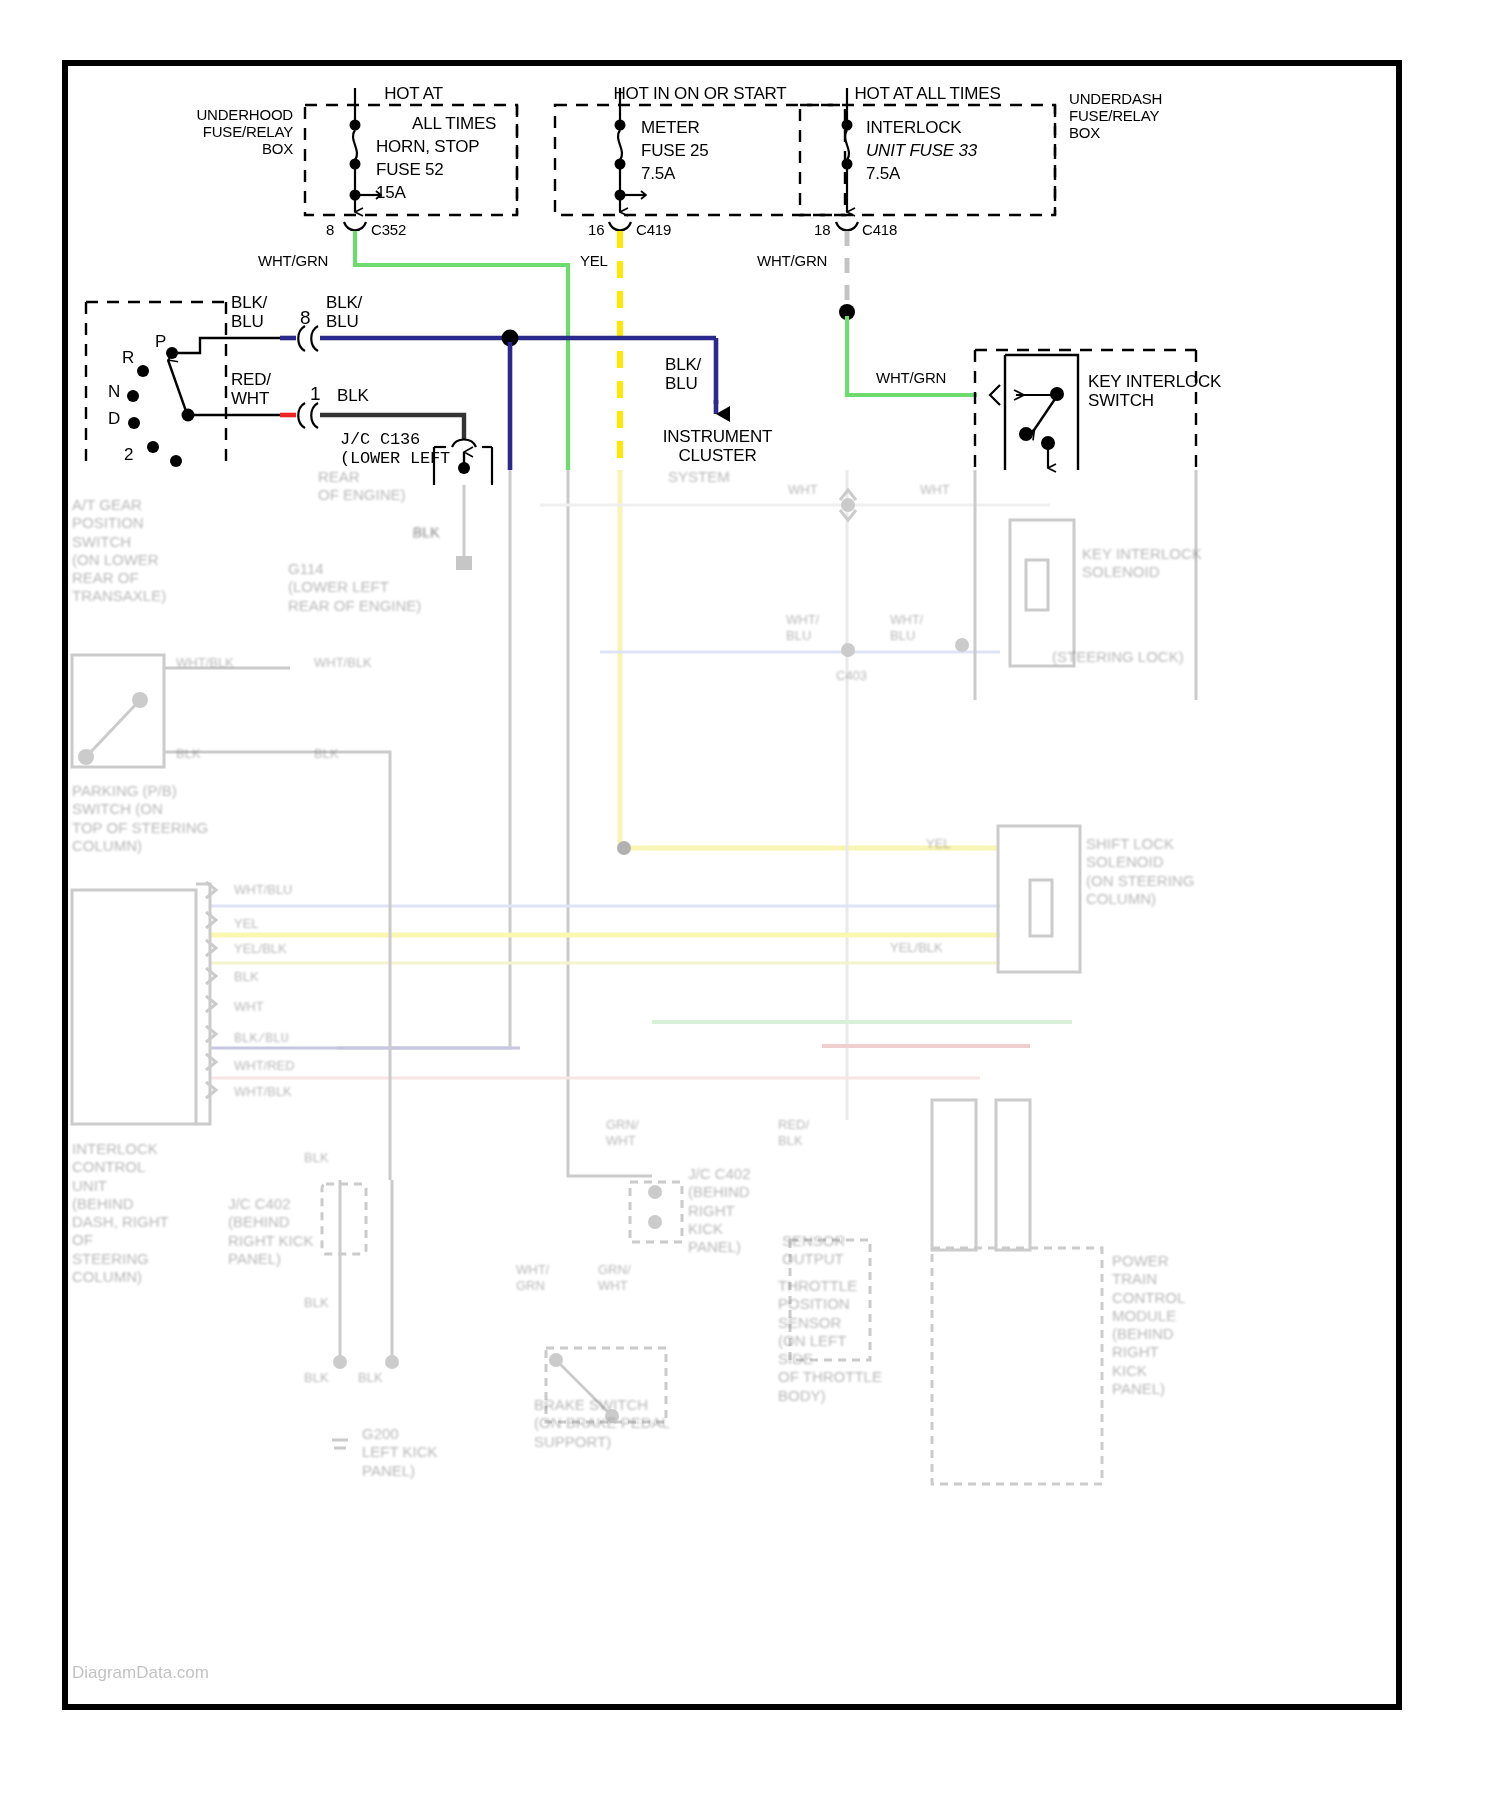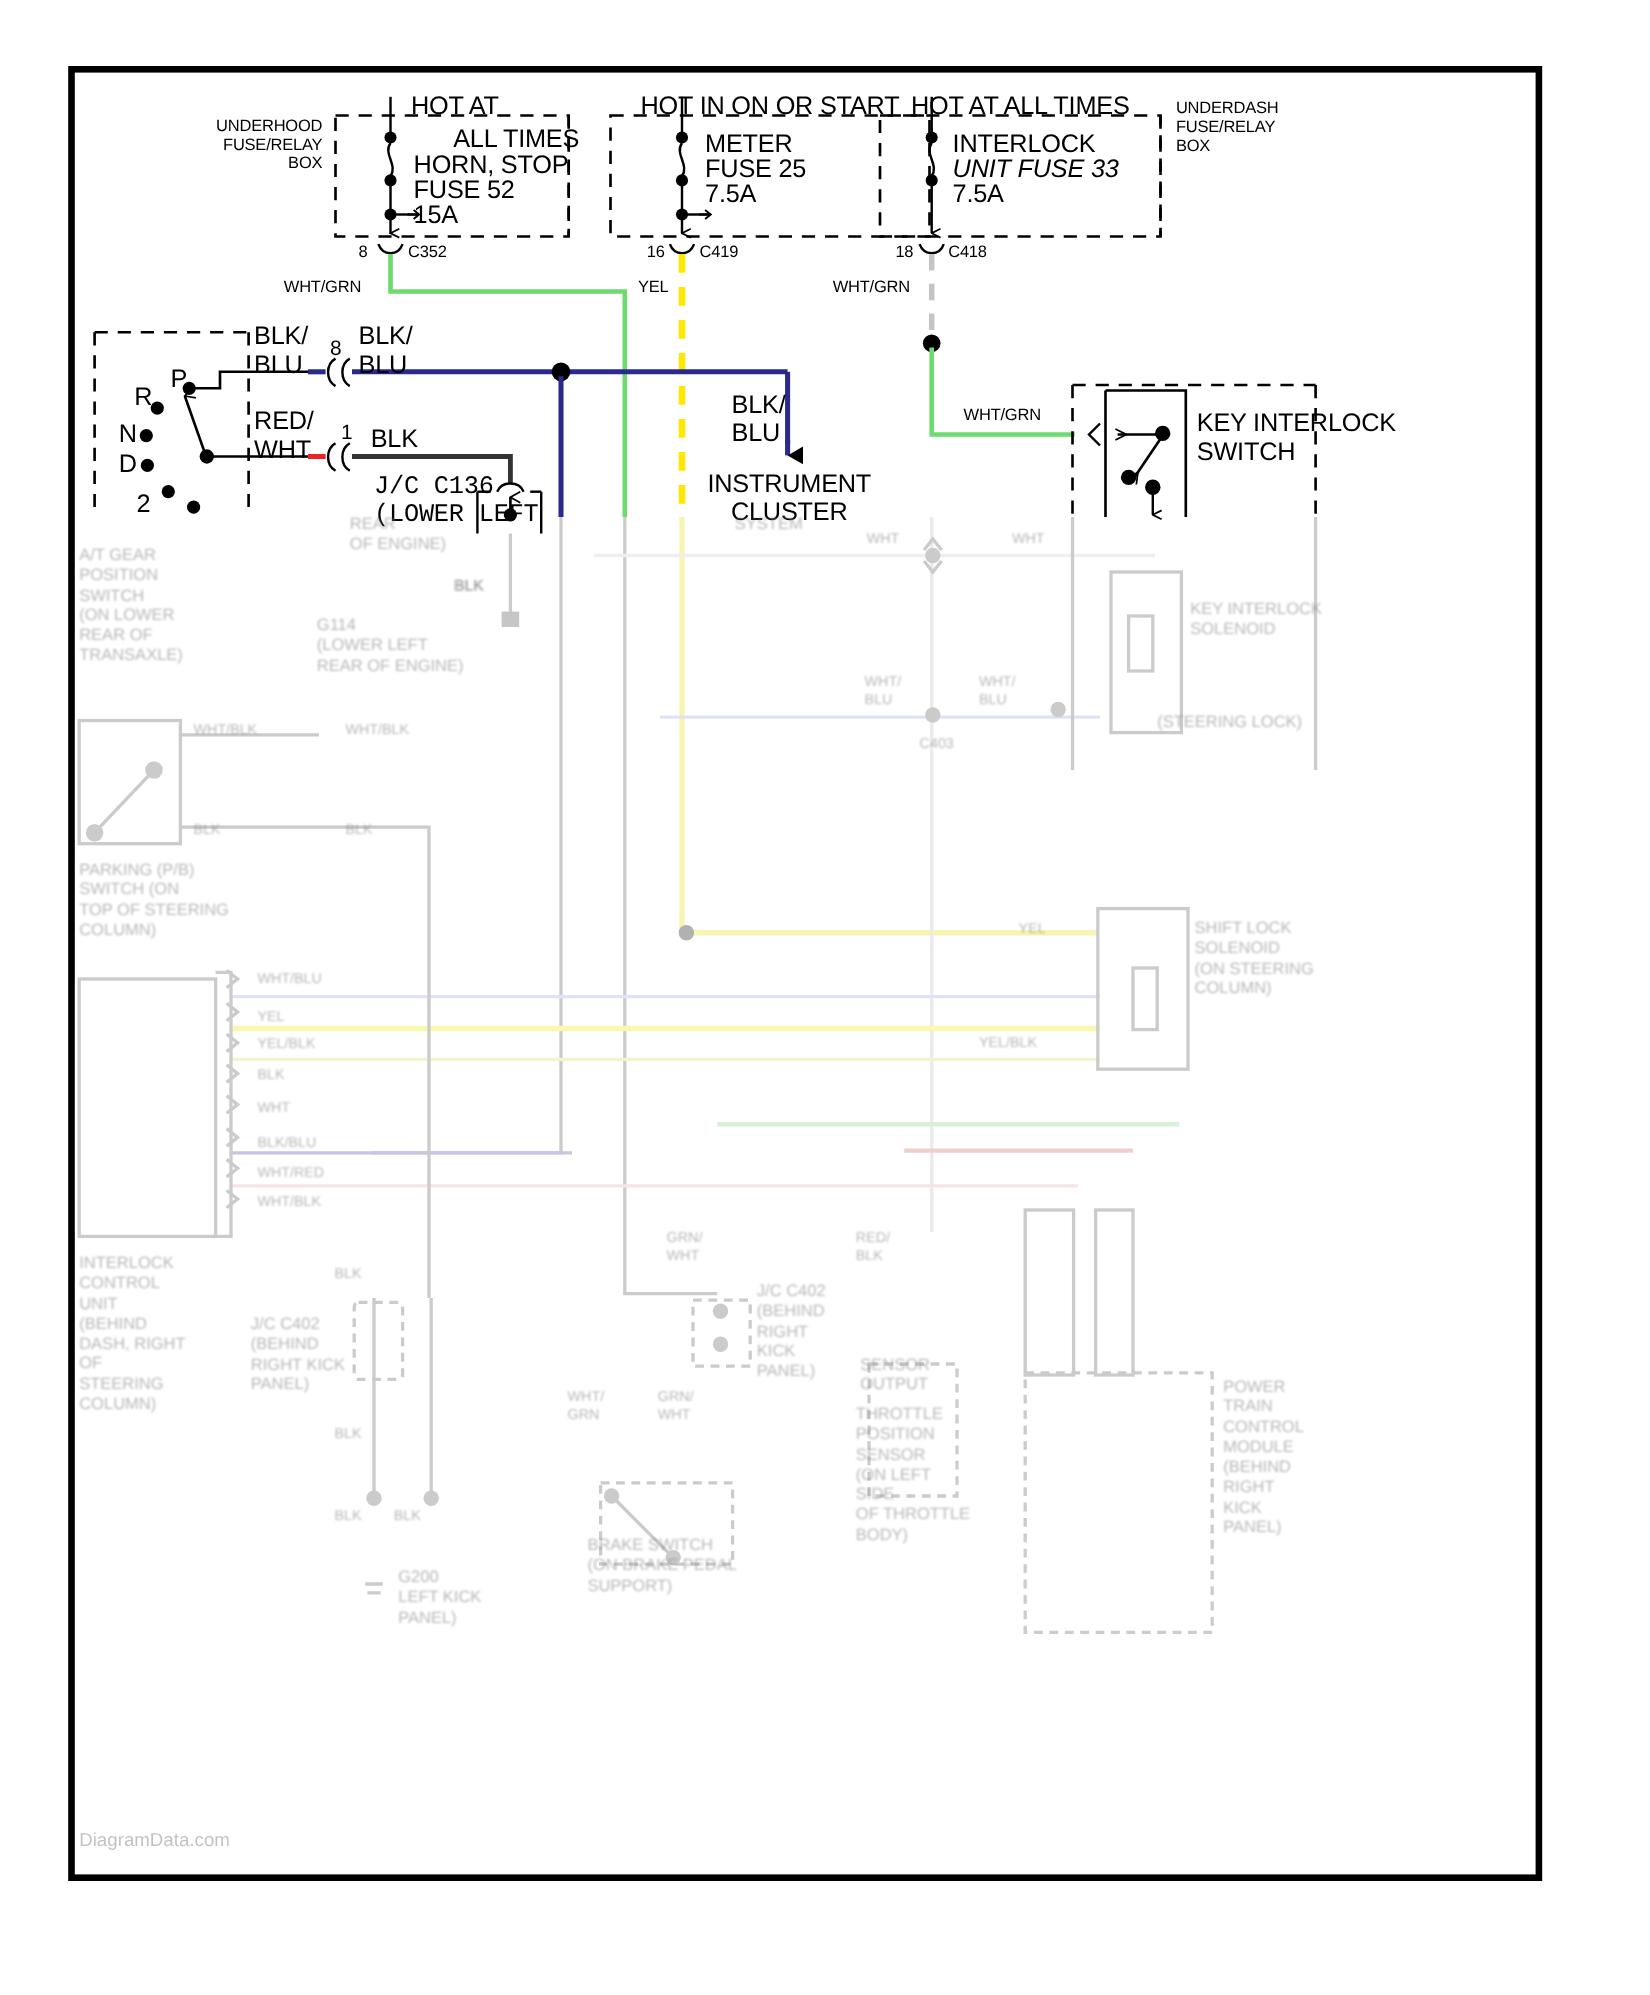--- a/index.html
+++ b/index.html
@@ -35,21 +35,21 @@
   }
   .lbl {
     position: absolute;
     font-family: "Liberation Sans", sans-serif;
     color: #000000;
     white-space: pre;
     line-height: 1.12;
     letter-spacing: -0.2px;
   }
   .lbl.s20 { font-size: 15px; }
-  .lbl.s21 { font-size: 23px; }
+  .lbl.s21 { font-size: 17px; }
   .lbl.s19 { font-size: 19px; }
   .lbl.right { text-align: right; }
   .lbl.center { text-align: center; }
   #fade-content {
     position: absolute;
     left: 0; top: 0;
     width: 1500px; height: 1814px;
     pointer-events: none;
   }
   .ghost {
@@ -430,21 +430,21 @@
       <div class="ghost" style="left: 414px; top: 524px; font-size: 13px;">BLK</div>
       <div class="ghost" style="left: 176px; top: 655px; font-size: 13px;">WHT/BLK</div>
       <div class="ghost" style="left: 314px; top: 655px; font-size: 13px;">WHT/BLK</div>
       <div class="ghost" style="left: 176px; top: 746px; font-size: 13px;">BLK</div>
       <div class="ghost" style="left: 314px; top: 746px; font-size: 13px;">BLK</div>
       <div class="ghost" style="left: 234px; top: 882px; font-size: 13px;">WHT/BLU</div>
       <div class="ghost" style="left: 234px; top: 916px; font-size: 13px;">YEL</div>
       <div class="ghost" style="left: 234px; top: 941px; font-size: 13px;">YEL/BLK</div>
       <div class="ghost" style="left: 234px; top: 969px; font-size: 13px;">BLK</div>
       <div class="ghost" style="left: 234px; top: 999px; font-size: 13px;">WHT</div>
-      <div class="ghost" style="left: 234px; top: 1031px; font-size: 13px;">BLK/BLU</div>
+      <div class="ghost" style="left: 234px; top: 1031px; font-size: 13px; font-family: Liberation Mono, monospace;">BLK/BLU</div>
       <div class="ghost" style="left: 234px; top: 1058px; font-size: 13px;">WHT/RED</div>
       <div class="ghost" style="left: 234px; top: 1084px; font-size: 13px;">WHT/BLK</div>
       <div class="ghost" style="left: 926px; top: 836px; font-size: 13px;">YEL</div>
       <div class="ghost" style="left: 890px; top: 940px; font-size: 13px;">YEL/BLK</div>
       <div class="ghost" style="left: 304px; top: 1150px; font-size: 13px;">BLK</div>
       <div class="ghost" style="left: 304px; top: 1295px; font-size: 13px;">BLK</div>
       <div class="ghost" style="left: 304px; top: 1370px; font-size: 13px;">BLK</div>
       <div class="ghost" style="left: 358px; top: 1370px; font-size: 13px;">BLK</div>
       <div class="ghost" style="left: 606px; top: 1117px; font-size: 13px;">GRN/
 WHT</div>

